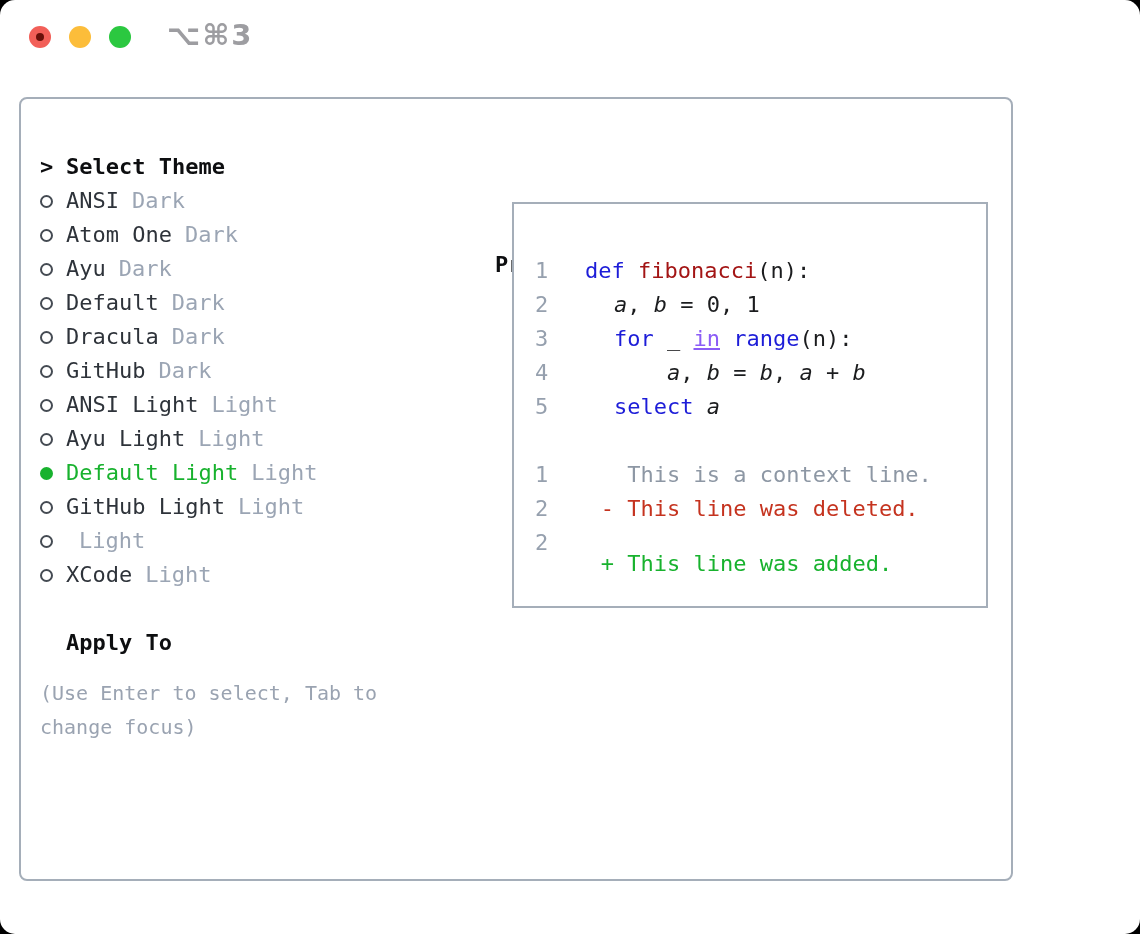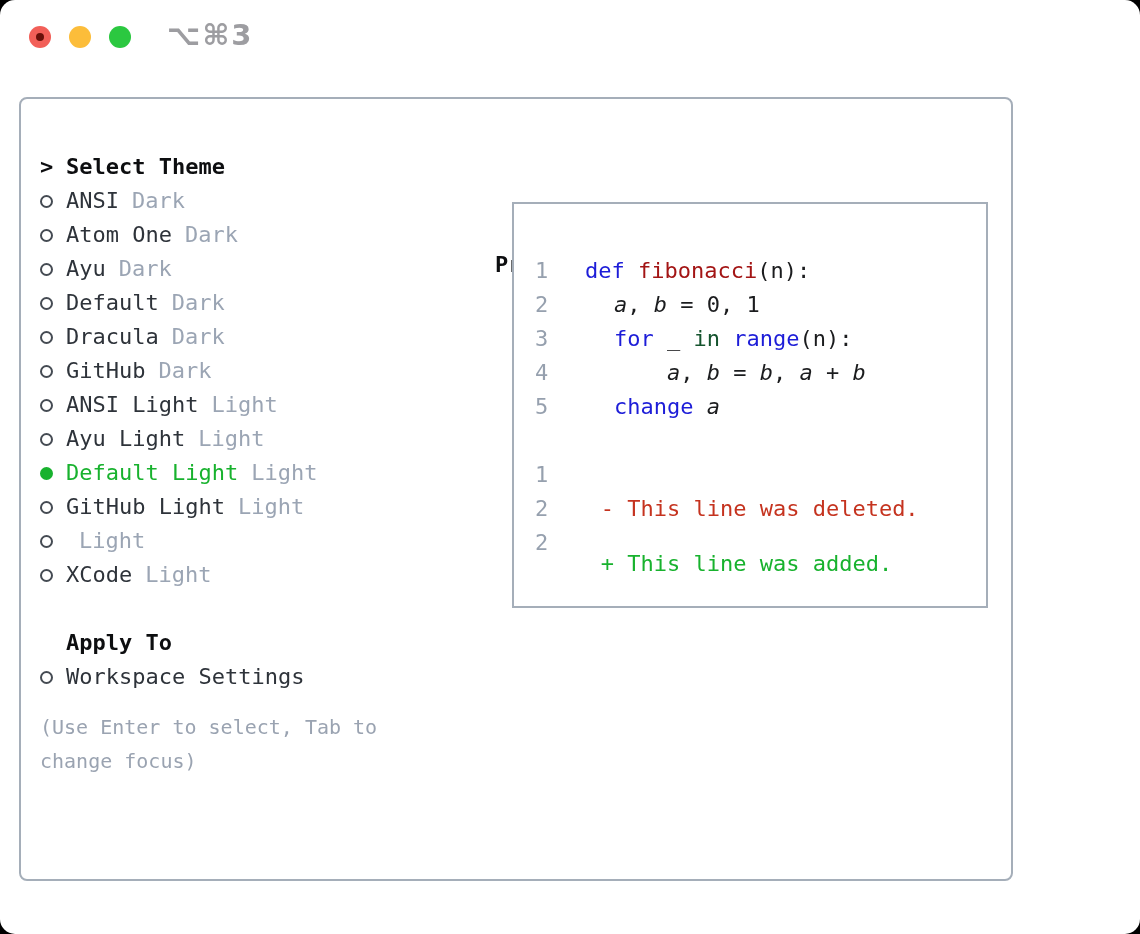--- a/index.html
+++ b/index.html
@@ -156,44 +156,38 @@
               <span class="vr">Light</span>
             </div>
           </div>
 
         <div class="apply">
           <div class="row">
             <span class="marker"></span>
             <span class="hdr2">Apply To</span>
           </div>
           <div id="apply-list">
-              <div class="row">
-                <span class="marker">
-                  <span class="dot"></span>
-                </span>
-                <span class="nm">Workspace Settings</span>
-              </div>
             </div>
         </div>
 
         <div class="help">(Use Enter to select, Tab to change focus)</div>
       </div>
 
       <div class="pvlabel">Preview</div>
 
       <div class="pbox">
         <div id="code-block">
             <div class="cl"><span class="ln">1</span><span class="cd"><span style="color: rgb(29, 29, 216); margin-left: 24px;">def</span><span> </span><span style="color: rgb(163, 21, 21);">fibonacci</span><span>(n):</span></span></div>
             <div class="cl"><span class="ln">2</span><span class="cd"><span>    </span><span style="font-style: italic;">a</span><span>, </span><span style="font-style: italic;">b</span><span> = 0, 1</span></span></div>
-            <div class="cl"><span class="ln">3</span><span class="cd"><span>    </span><span style="color: rgb(29, 29, 216); margin-top: 8px;">for</span><span> _ </span><span style="color: #14532d;">in</span><span> </span><span style="color: rgb(29, 29, 216);">range</span><span>(n):</span></span></div>
+            <div class="cl"><span class="ln">3</span><span class="cd"><span>    </span><span style="color: rgb(29, 29, 216); margin-top: 8px;">for</span><span> _ </span><span style="color: #8b5cf6; text-decoration: underline;">in</span><span> </span><span style="color: rgb(29, 29, 216);">range</span><span>(n):</span></span></div>
             <div class="cl"><span class="ln">4</span><span class="cd"><span>        </span><span style="font-style: italic;">a</span><span>, </span><span style="font-style: italic;">b</span><span> = </span><span style="font-style: italic;">b</span><span>, </span><span style="font-style: italic;">a</span><span> + </span><span style="font-style: italic;">b</span></span></div>
-            <div class="cl"><span class="ln">5</span><span class="cd"><span>    </span><span style="color: rgb(29, 29, 216);">change</span><span> </span><span style="font-style: italic;">a</span></span></div>
+            <div class="cl"><span class="ln">5</span><span class="cd"><span>    </span><span style="color: rgb(29, 29, 216);">select</span><span> </span><span style="font-style: italic;">a</span></span></div>
           </div>
         <div id="diff-block">
-            <div class="cl"><span class="ln">1</span></div>
+            <div class="cl"><span class="ln">1</span><span class="cd" style="color: rgb(141, 151, 164);">     This is a context line.</span></div>
             <div class="cl"><span class="ln">2</span><span class="cd" style="color: rgb(197, 51, 31);">   - This line was deleted.</span></div>
             <div class="cl"><span class="ln">2</span><span class="cd" style="color: rgb(24, 178, 46); margin-top: 42px;">   + This line was added.</span></div>
           </div>
       </div>
 
     </div>
   </div>
 </div>
 
 </body></html>

